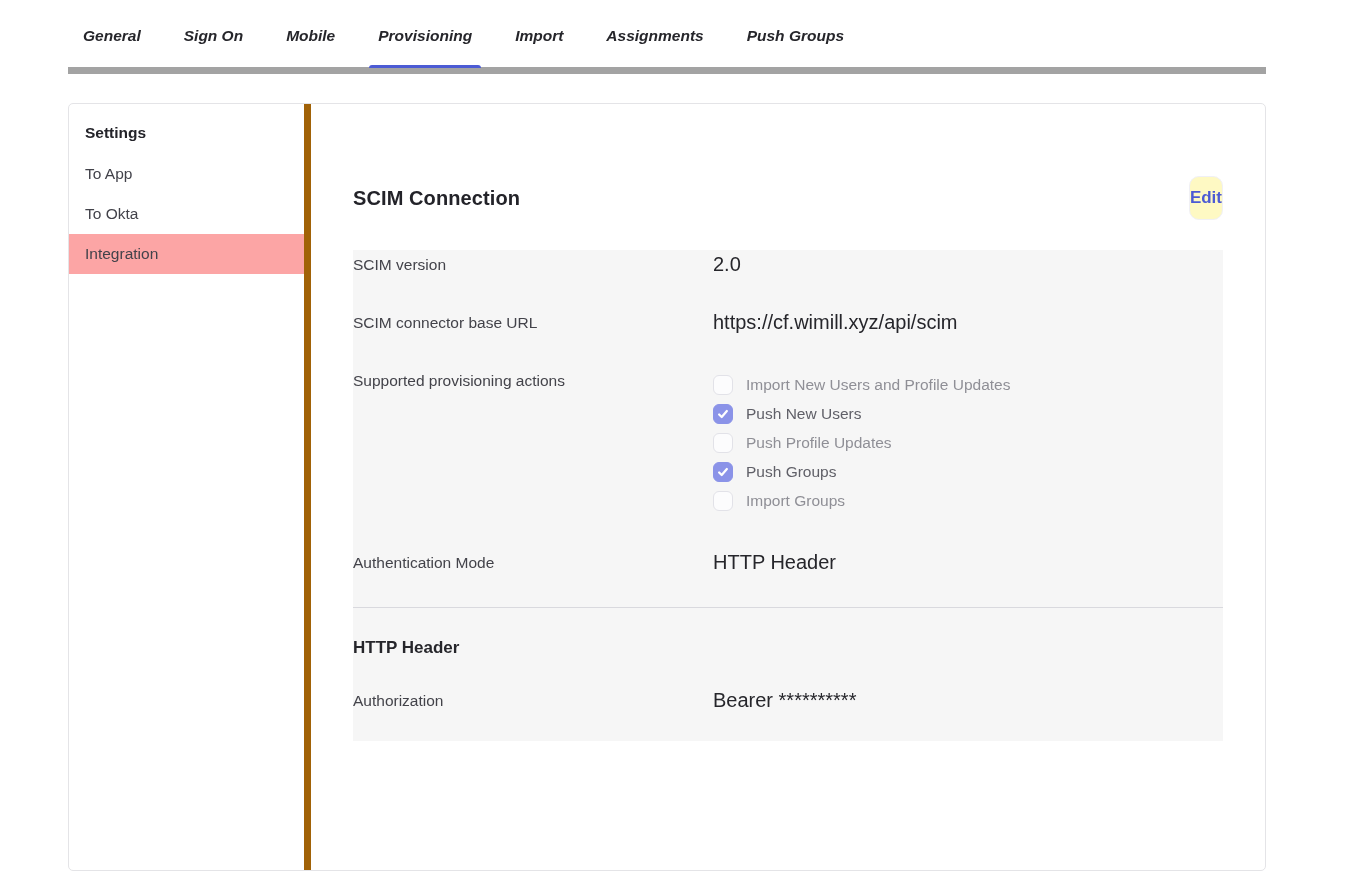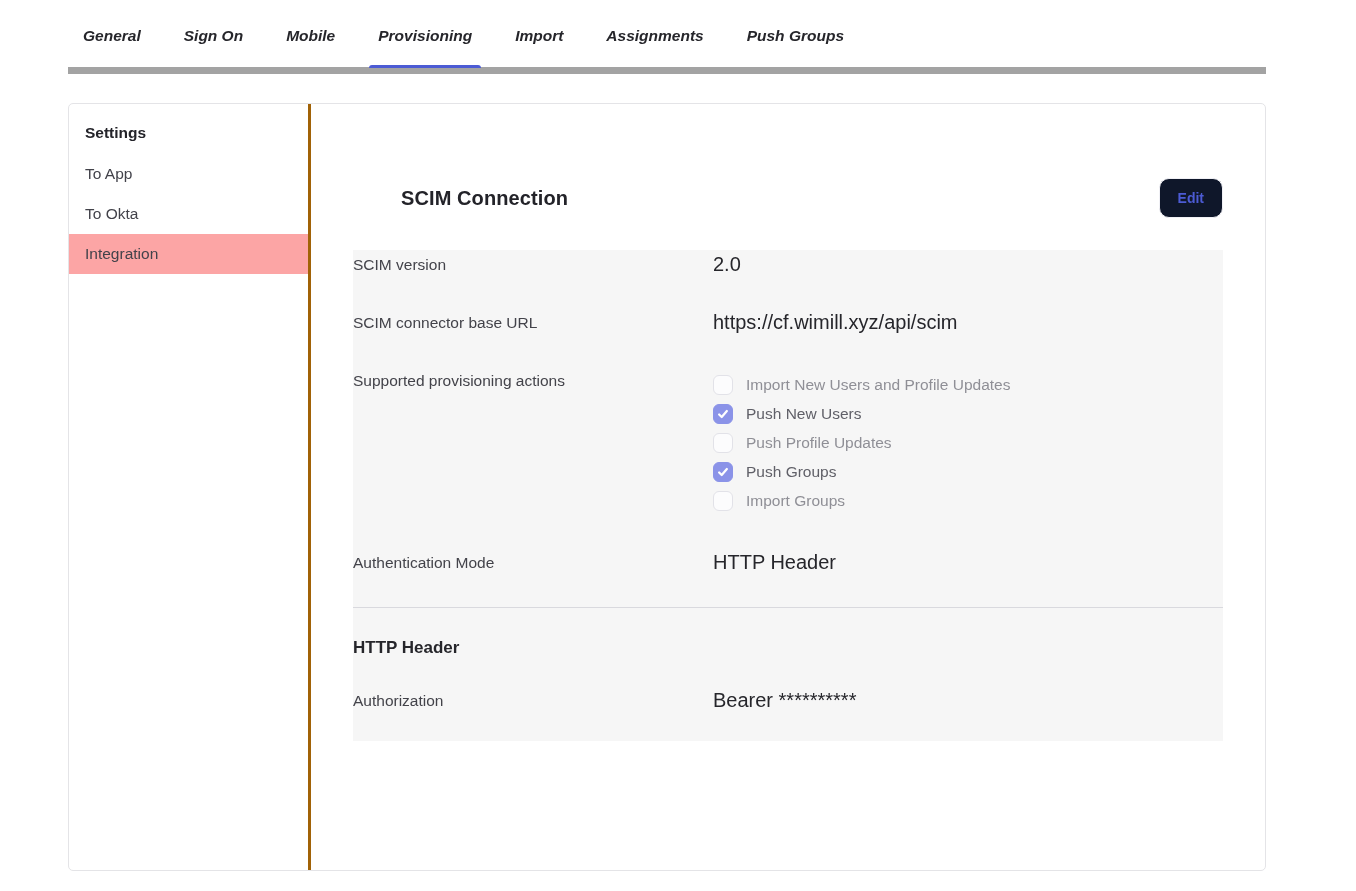--- a/index.html
+++ b/index.html
@@ -48,21 +48,21 @@
     height: 768px;
     background: #ffffff;
     border: 1px solid #e4e4e7;
     border-radius: 5px;
   }
 
   
   .sidebar {
     width: 242px;
     flex-shrink: 0;
-    border-right: 3px solid #a16207;
+    border-right: 7px solid #a16207;
     padding-top: 6px;
   }
   .sidebar-header {
     padding: 14px 16px 12px;
     font-size: 15.5px;
     font-weight: 700;
     color: #232329;
   }
   .side-item {
     padding: 11px 16px;
@@ -83,28 +83,27 @@
     justify-content: space-between;
     align-items: center;
     margin-top: 68px;
     height: 52px;
   }
   .section-title {
     font-size: 20px;
     font-weight: 700;
     color: #232329;
     letter-spacing: .1px;
-    margin-left: 48px;
   }
   .edit-btn {
-    background: #0f172a;
+    background: #fef9c3;
     border: 1px solid #f0f0f5;
     border-radius: 10px;
-    padding: 11px 18px;
-    font-size: 14px;
+    padding: 11px 0;
+    font-size: 17px;
     font-weight: 700;
     color: #4c5bd4;
     font-family: inherit;
     cursor: pointer;
   }
 
   .panel {
     margin-top: 26px;
     background: #f6f6f6;
     padding: 4px 0 30px;

